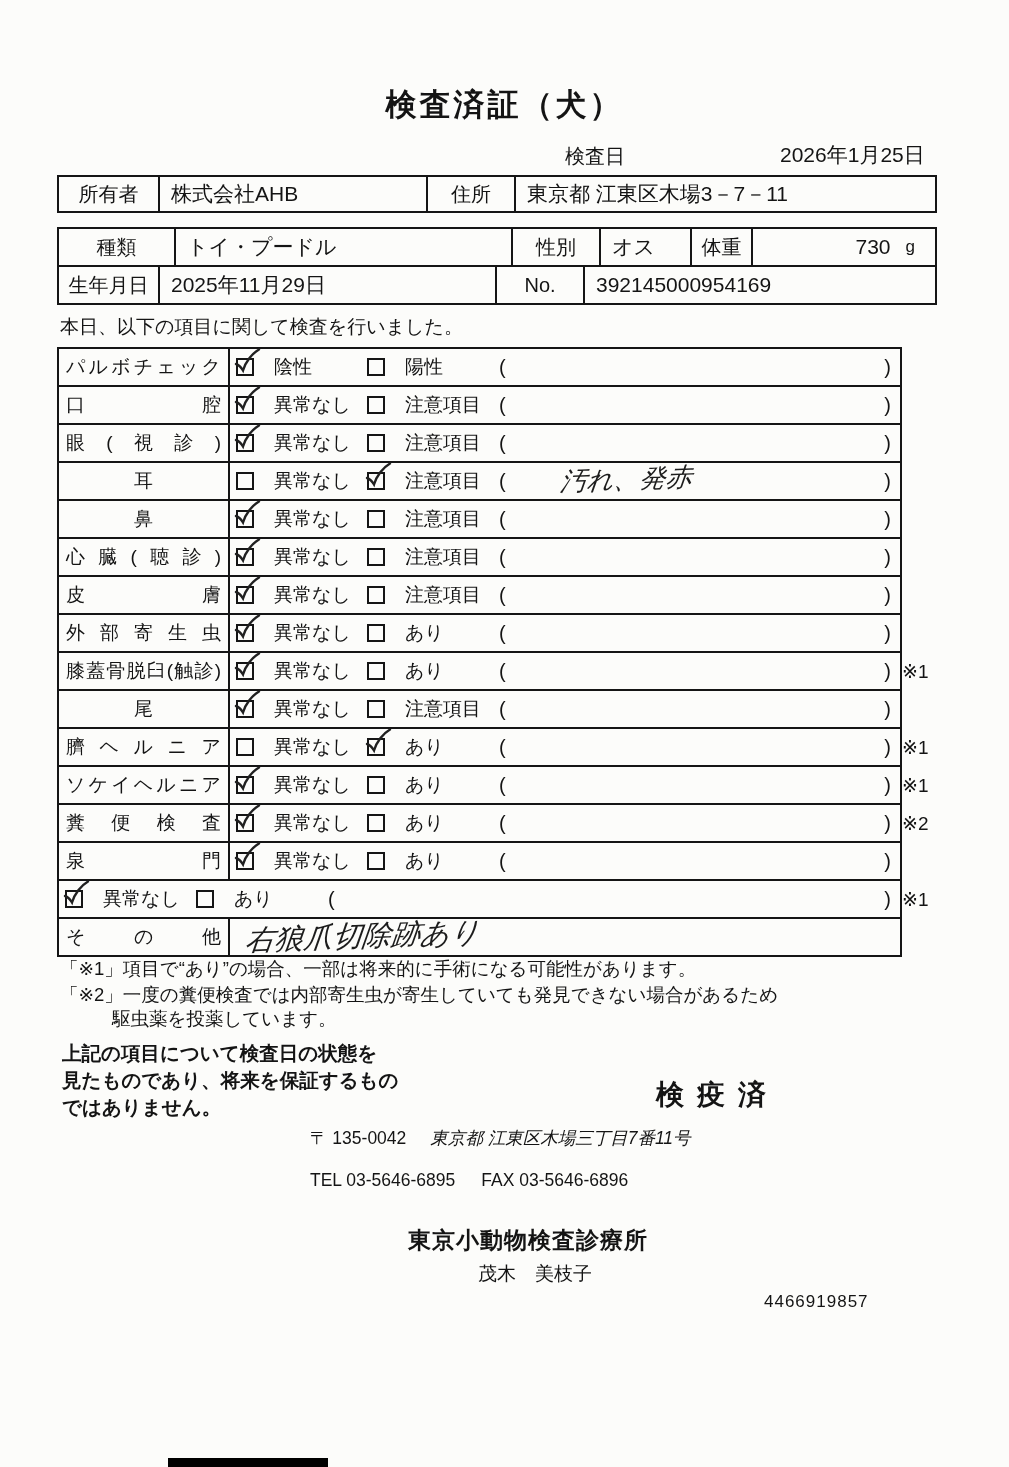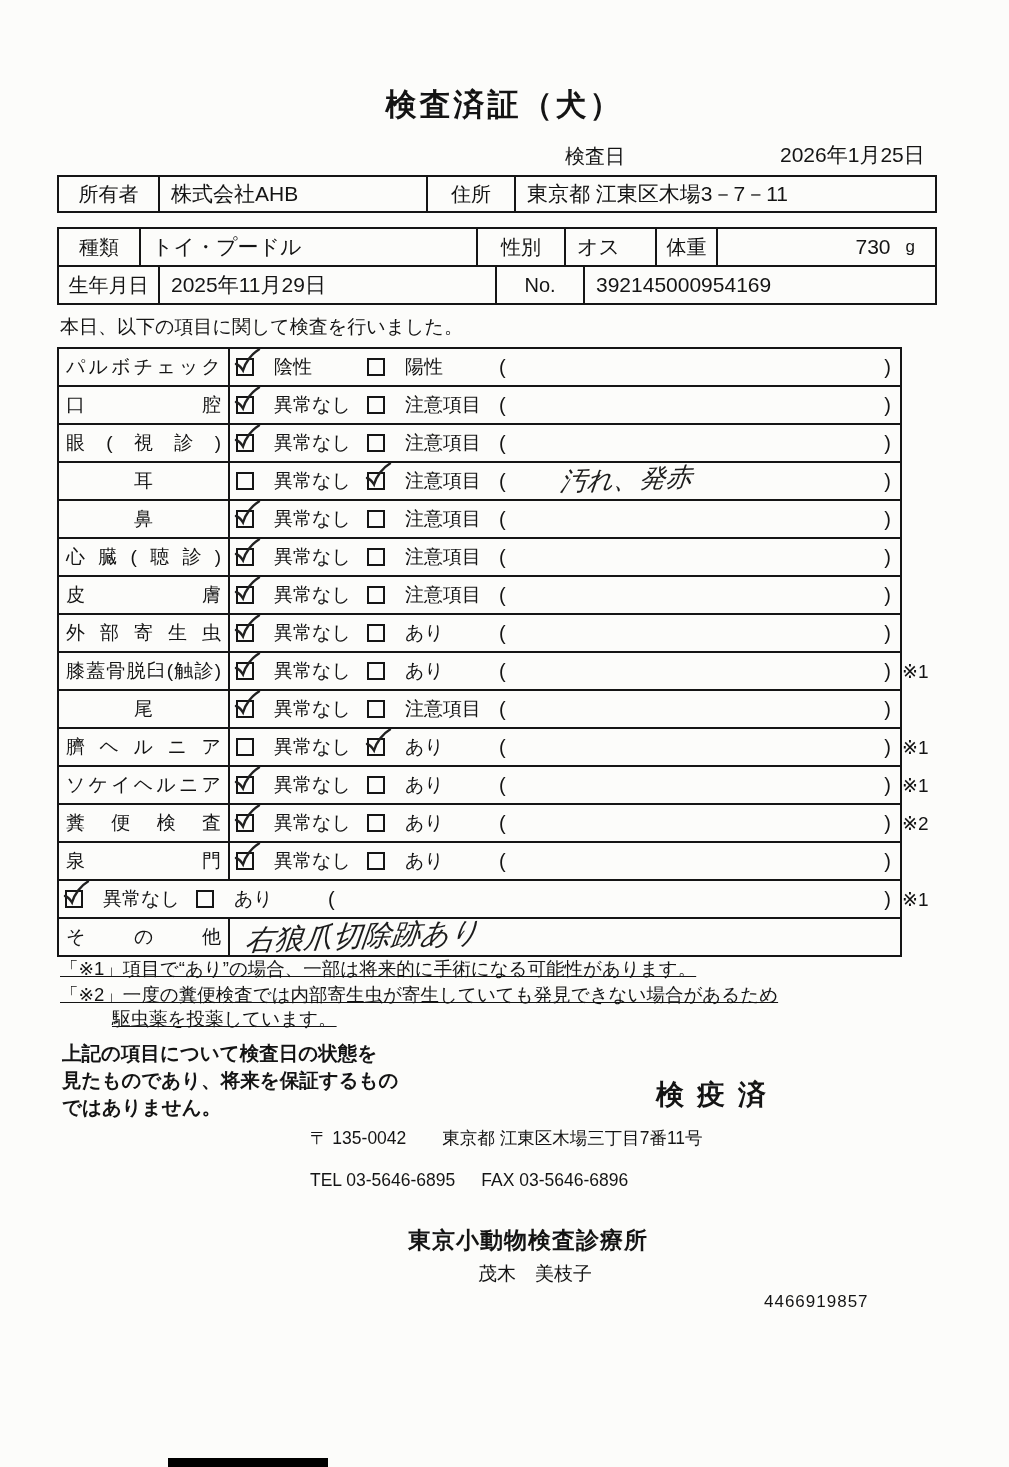--- a/index.html
+++ b/index.html
@@ -51,28 +51,28 @@
   .cb.checked .tick{display:block;}
   .tick path{stroke:#202020;stroke-width:2.4;fill:none;stroke-linecap:round;}
   .paren{flex:1;display:flex;justify-content:space-between;align-items:center;
     font-size:20px;padding-right:9px;position:relative;}
   .p-note{position:absolute;left:62px;top:-8px;font-size:26px;white-space:nowrap;}
   .hand{font-style:italic;font-weight:500;transform:skewX(-8deg) rotate(-2deg);color:#1c1c1c;}
   .other-note{font-size:29px;padding-left:10px;white-space:nowrap;}
   .row-mark{position:absolute;right:-44px;top:7px;width:42px;font-size:19px;}
 
   
-  .fn{position:absolute;left:60px;font-size:18.5px;text-decoration:underline;}
+  .fn{position:absolute;left:60px;font-size:18.5px;}
   .fn1{top:956px;}
   .fn2{top:982px;}
   .fn3{top:1006px;left:100px;padding-left:12px;}
   .disc{position:absolute;top:1040px;left:62px;font-size:19.5px;font-weight:600;line-height:27px;}
   .stamp{position:absolute;top:1076px;left:656px;font-size:28px;font-weight:600;letter-spacing:13px;}
   .addr1{position:absolute;top:1126px;left:310px;font-size:17.5px;}
-  .addr1 .street{margin-left:36px;}
+  .addr1 .street{margin-left:24px;font-style:italic;}
   .addr2{position:absolute;top:1170px;left:310px;font-size:17.5px;}
   .addr2 .fax{margin-left:26px;}
   .clinic{position:absolute;top:1225px;left:408px;font-size:23px;font-weight:600;letter-spacing:1px;}
   .person{position:absolute;top:1261px;left:478px;font-size:19px;}
   .serial{position:absolute;top:1292px;left:764px;font-size:17px;letter-spacing:1px;}
   .scan-artifact{position:absolute;left:168px;top:1458px;width:160px;height:9px;background:#000;}
 </style>
 </head>
 <body>
 
@@ -85,21 +85,21 @@
 
   <div class="o-table">
     <div class="cell lab rb" style="width:101px">所有者</div>
     <div class="cell val rb" style="width:268px">株式会社AHB</div>
     <div class="cell lab rb" style="width:88px">住所</div>
     <div class="cell val" style="flex:1">東京都 江東区木場3－7－11</div>
   </div>
 
   <div class="i-table">
     <div class="i-row first">
-      <div class="cell lab rb" style="width:82px">種類</div>
+      <div class="cell lab rb" style="width:117px">種類</div>
       <div class="cell val rb" style="width:337px">トイ・プードル</div>
       <div class="cell lab rb" style="width:88px">性別</div>
       <div class="cell val rb" style="width:91px">オス</div>
       <div class="cell lab rb w-lab" style="width:61px">体重</div>
       <div class="weight-cell">
         <span class="weight-num">730</span>
         <span class="weight-unit">g</span>
       </div>
     </div>
     <div class="i-row">

